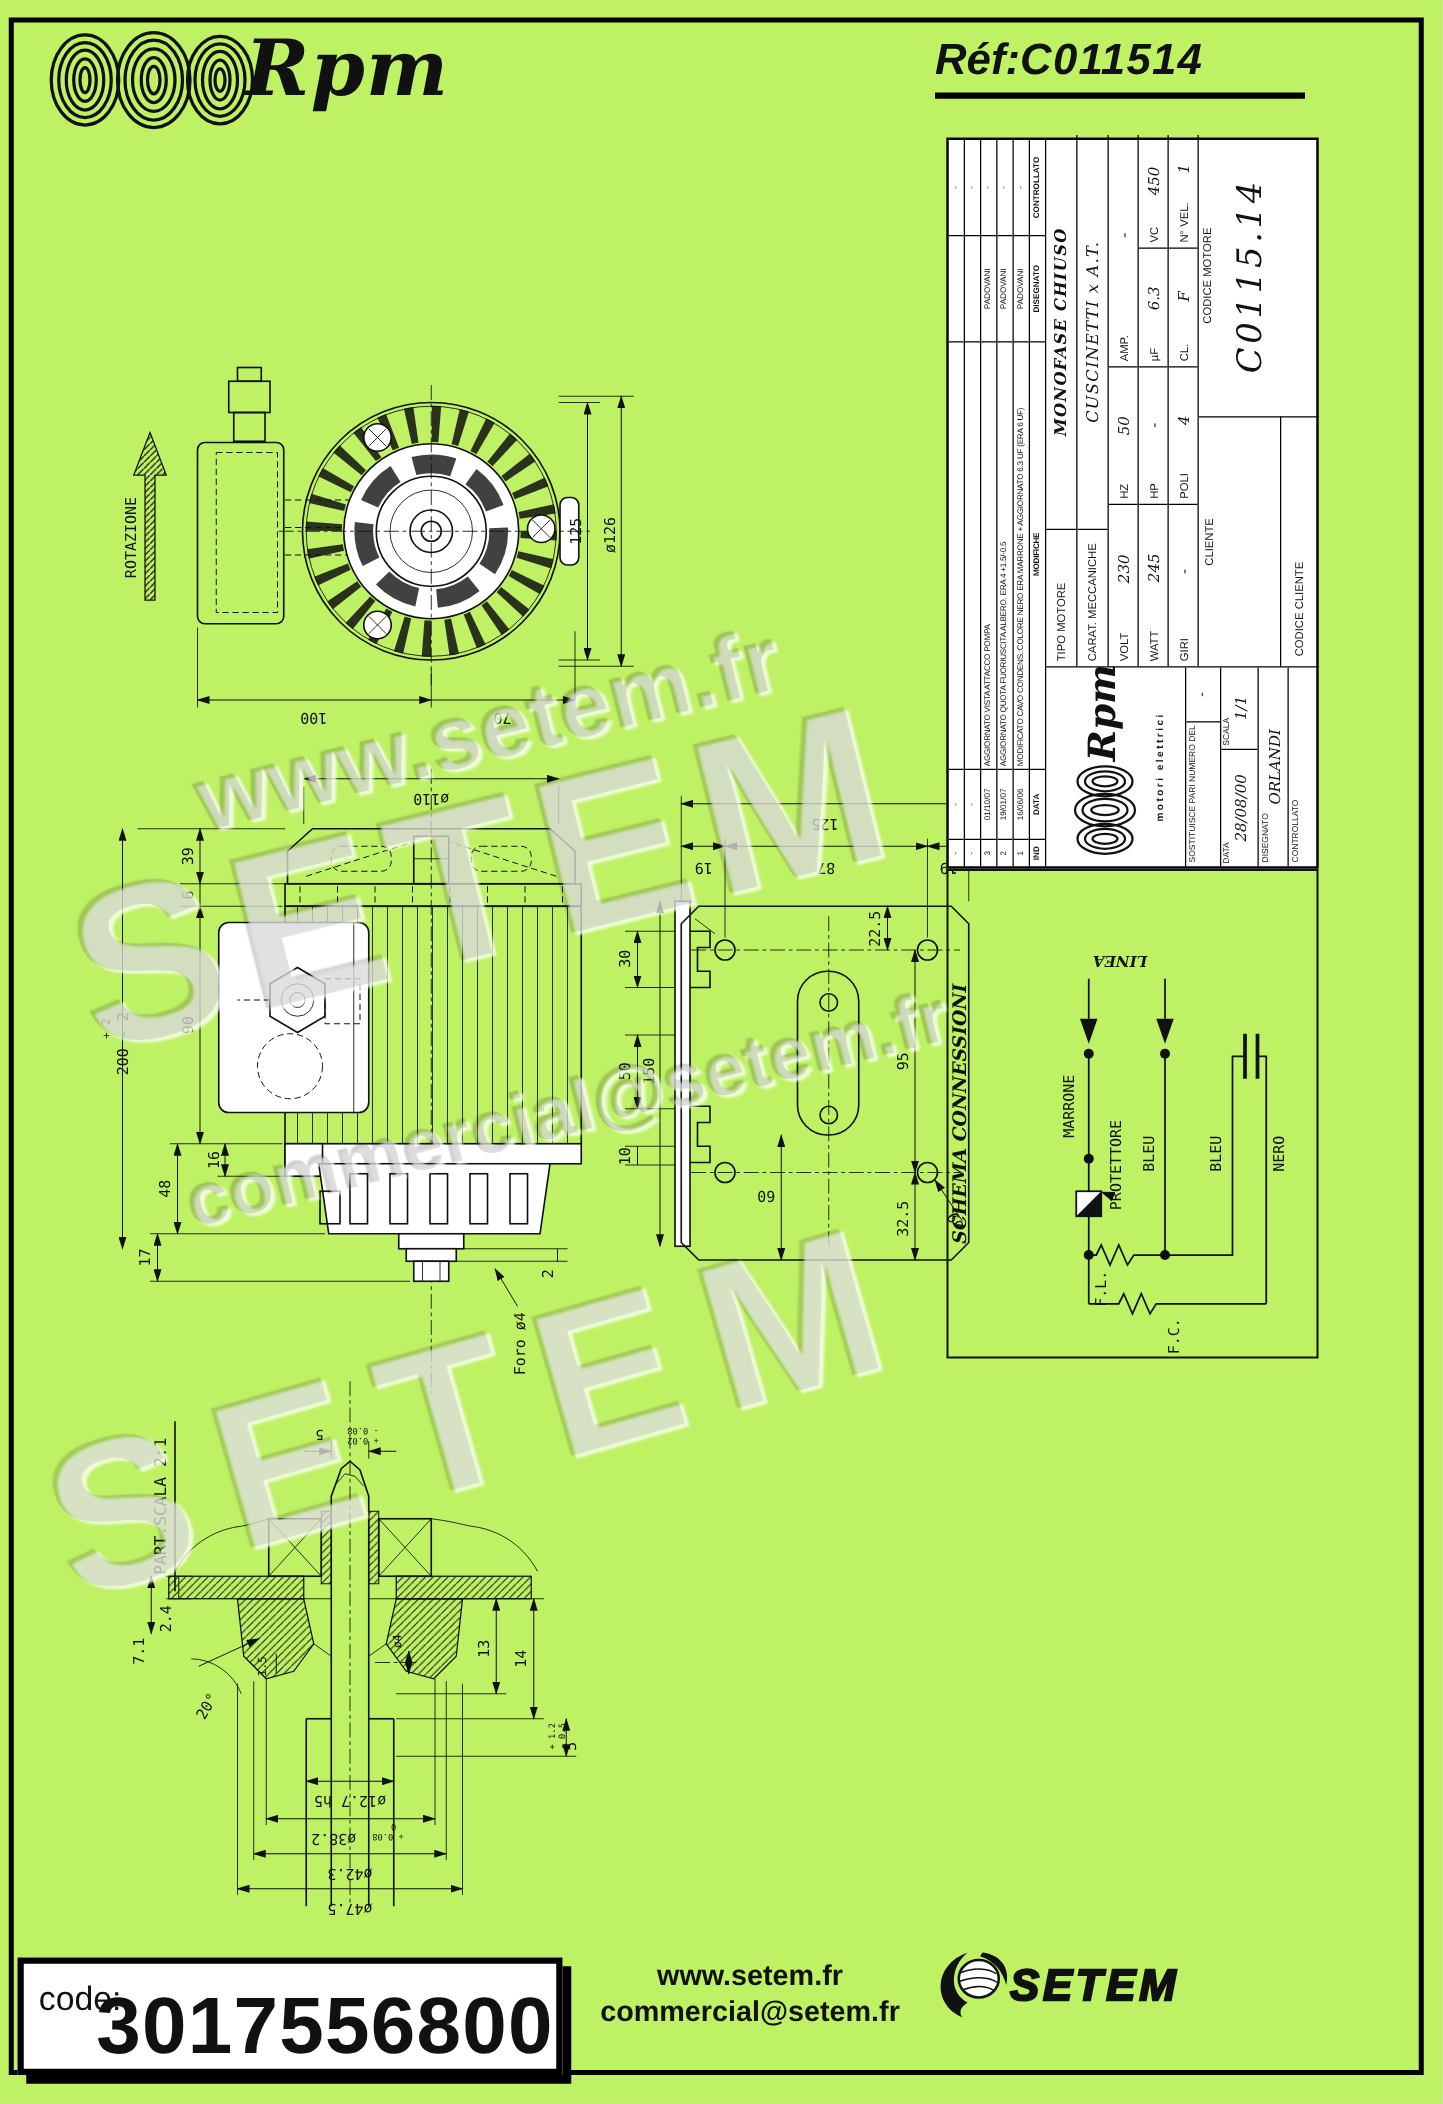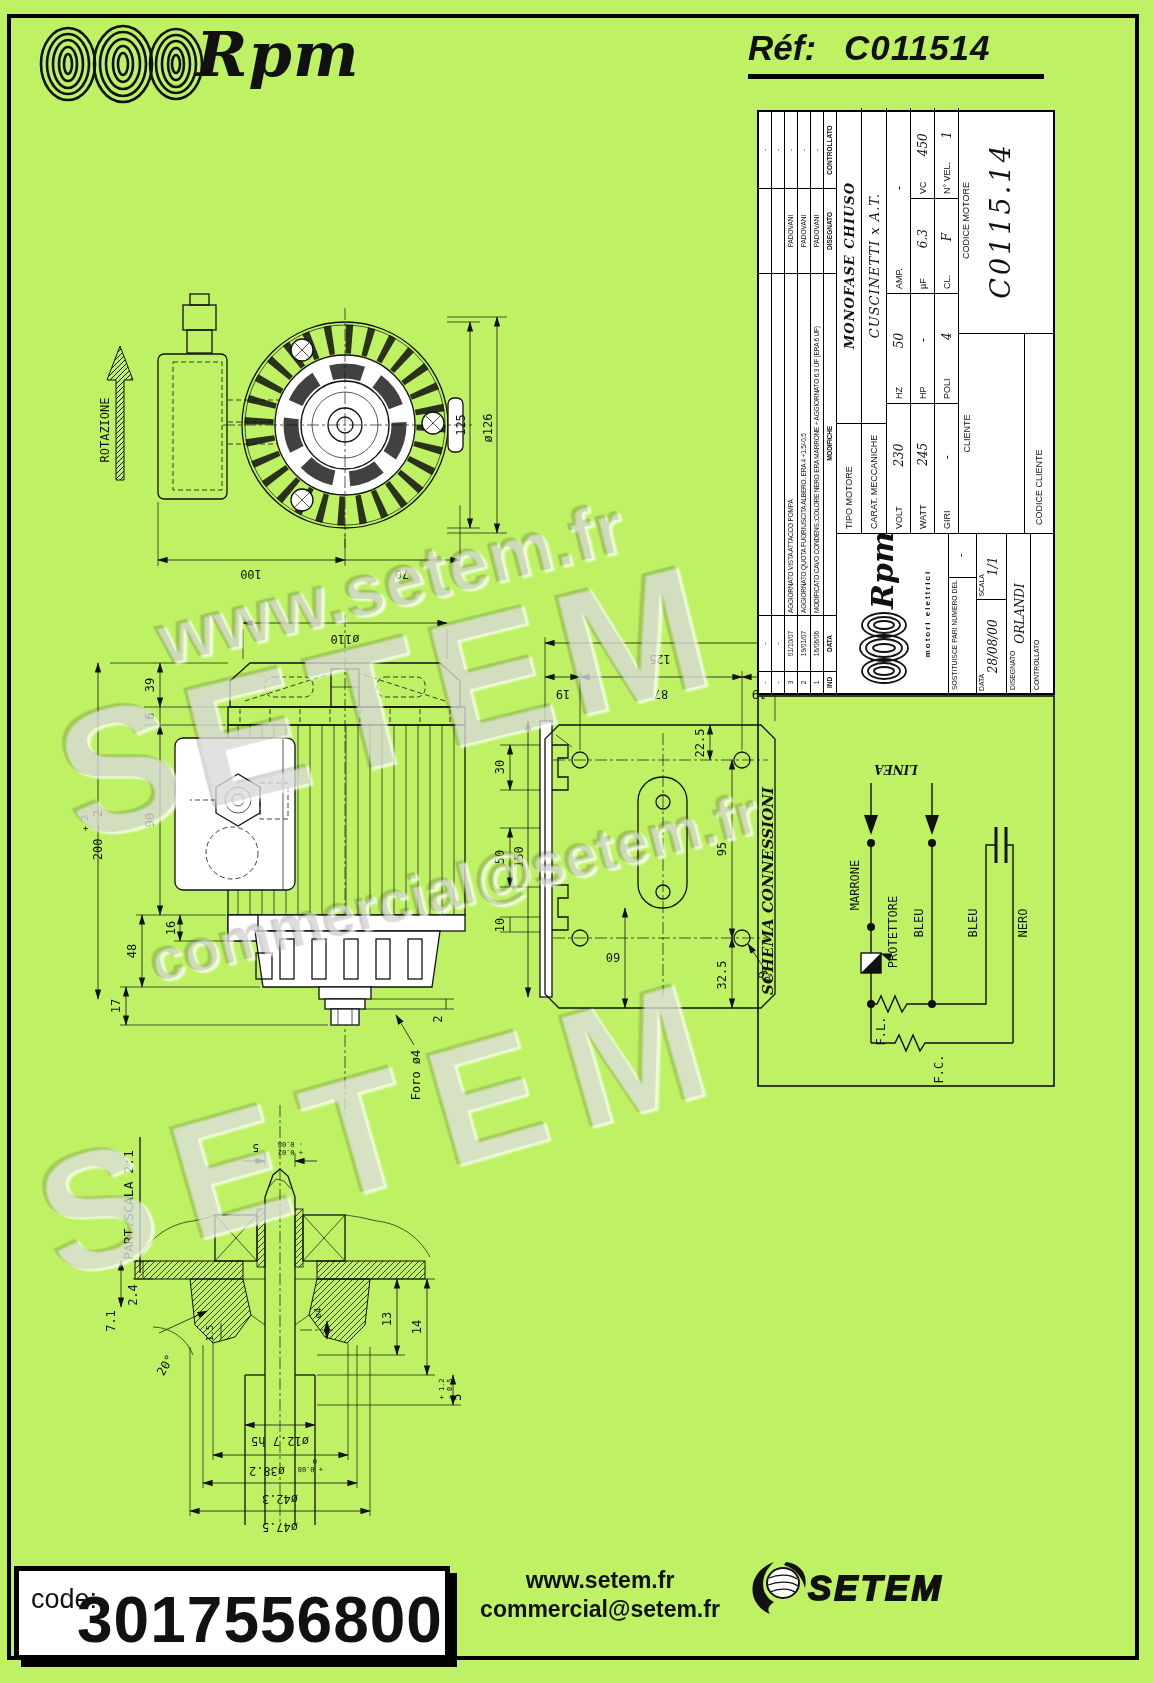--- a/index.html
+++ b/index.html
@@ -4,21 +4,21 @@
 <style>
   html,body{margin:0;padding:0;background:#ddd}
   .page{position:relative;width:1154px;height:1683px;background:#bef264;overflow:hidden;
         font-family:"DejaVu Sans Mono", monospace;color:#111}
   .pborder{position:absolute;left:7px;top:14px;width:1132px;height:1646px;border:4px solid #000;box-sizing:border-box}
   
   .hdr-logo{position:absolute;left:28px;top:20px;width:360px;height:84px}
   .hdr-rpm{position:absolute;left:196px;top:18px;font-family:"DejaVu Serif",serif;font-style:italic;font-weight:bold;font-size:62px;letter-spacing:1px}
   .ref{position:absolute;left:748px;top:28px;width:296px;text-align:left;font-family:"Liberation Sans",sans-serif;
        font-style:italic;font-weight:bold;font-size:35px;border-bottom:5px solid #000;padding-bottom:6px}
-  .ref .rv{margin-left:28px;letter-spacing:1px}
+  .ref .rv{letter-spacing:1px}
   
   .wm{position:absolute;color:rgba(40,40,40,.14);font-family:"Liberation Sans",sans-serif;font-weight:bold;
       transform:rotate(-14deg);white-space:nowrap;pointer-events:none;
       text-shadow:3px 3px 2px rgba(255,255,255,.75), -1px -1px 1px rgba(0,0,0,.07);z-index:5}
   .wm1{left:150px;top:540px;font-size:74px}
   .wm2{left:50px;top:598px;font-size:178px;letter-spacing:12px;color:rgba(40,40,40,.12)}
   .wm3{left:140px;top:852px;font-size:60px}
   .wm4{left:28px;top:1030px;font-size:168px;letter-spacing:26px;color:rgba(40,40,40,.10);transform:rotate(-16deg)}
   
   svg{position:absolute;overflow:visible}

